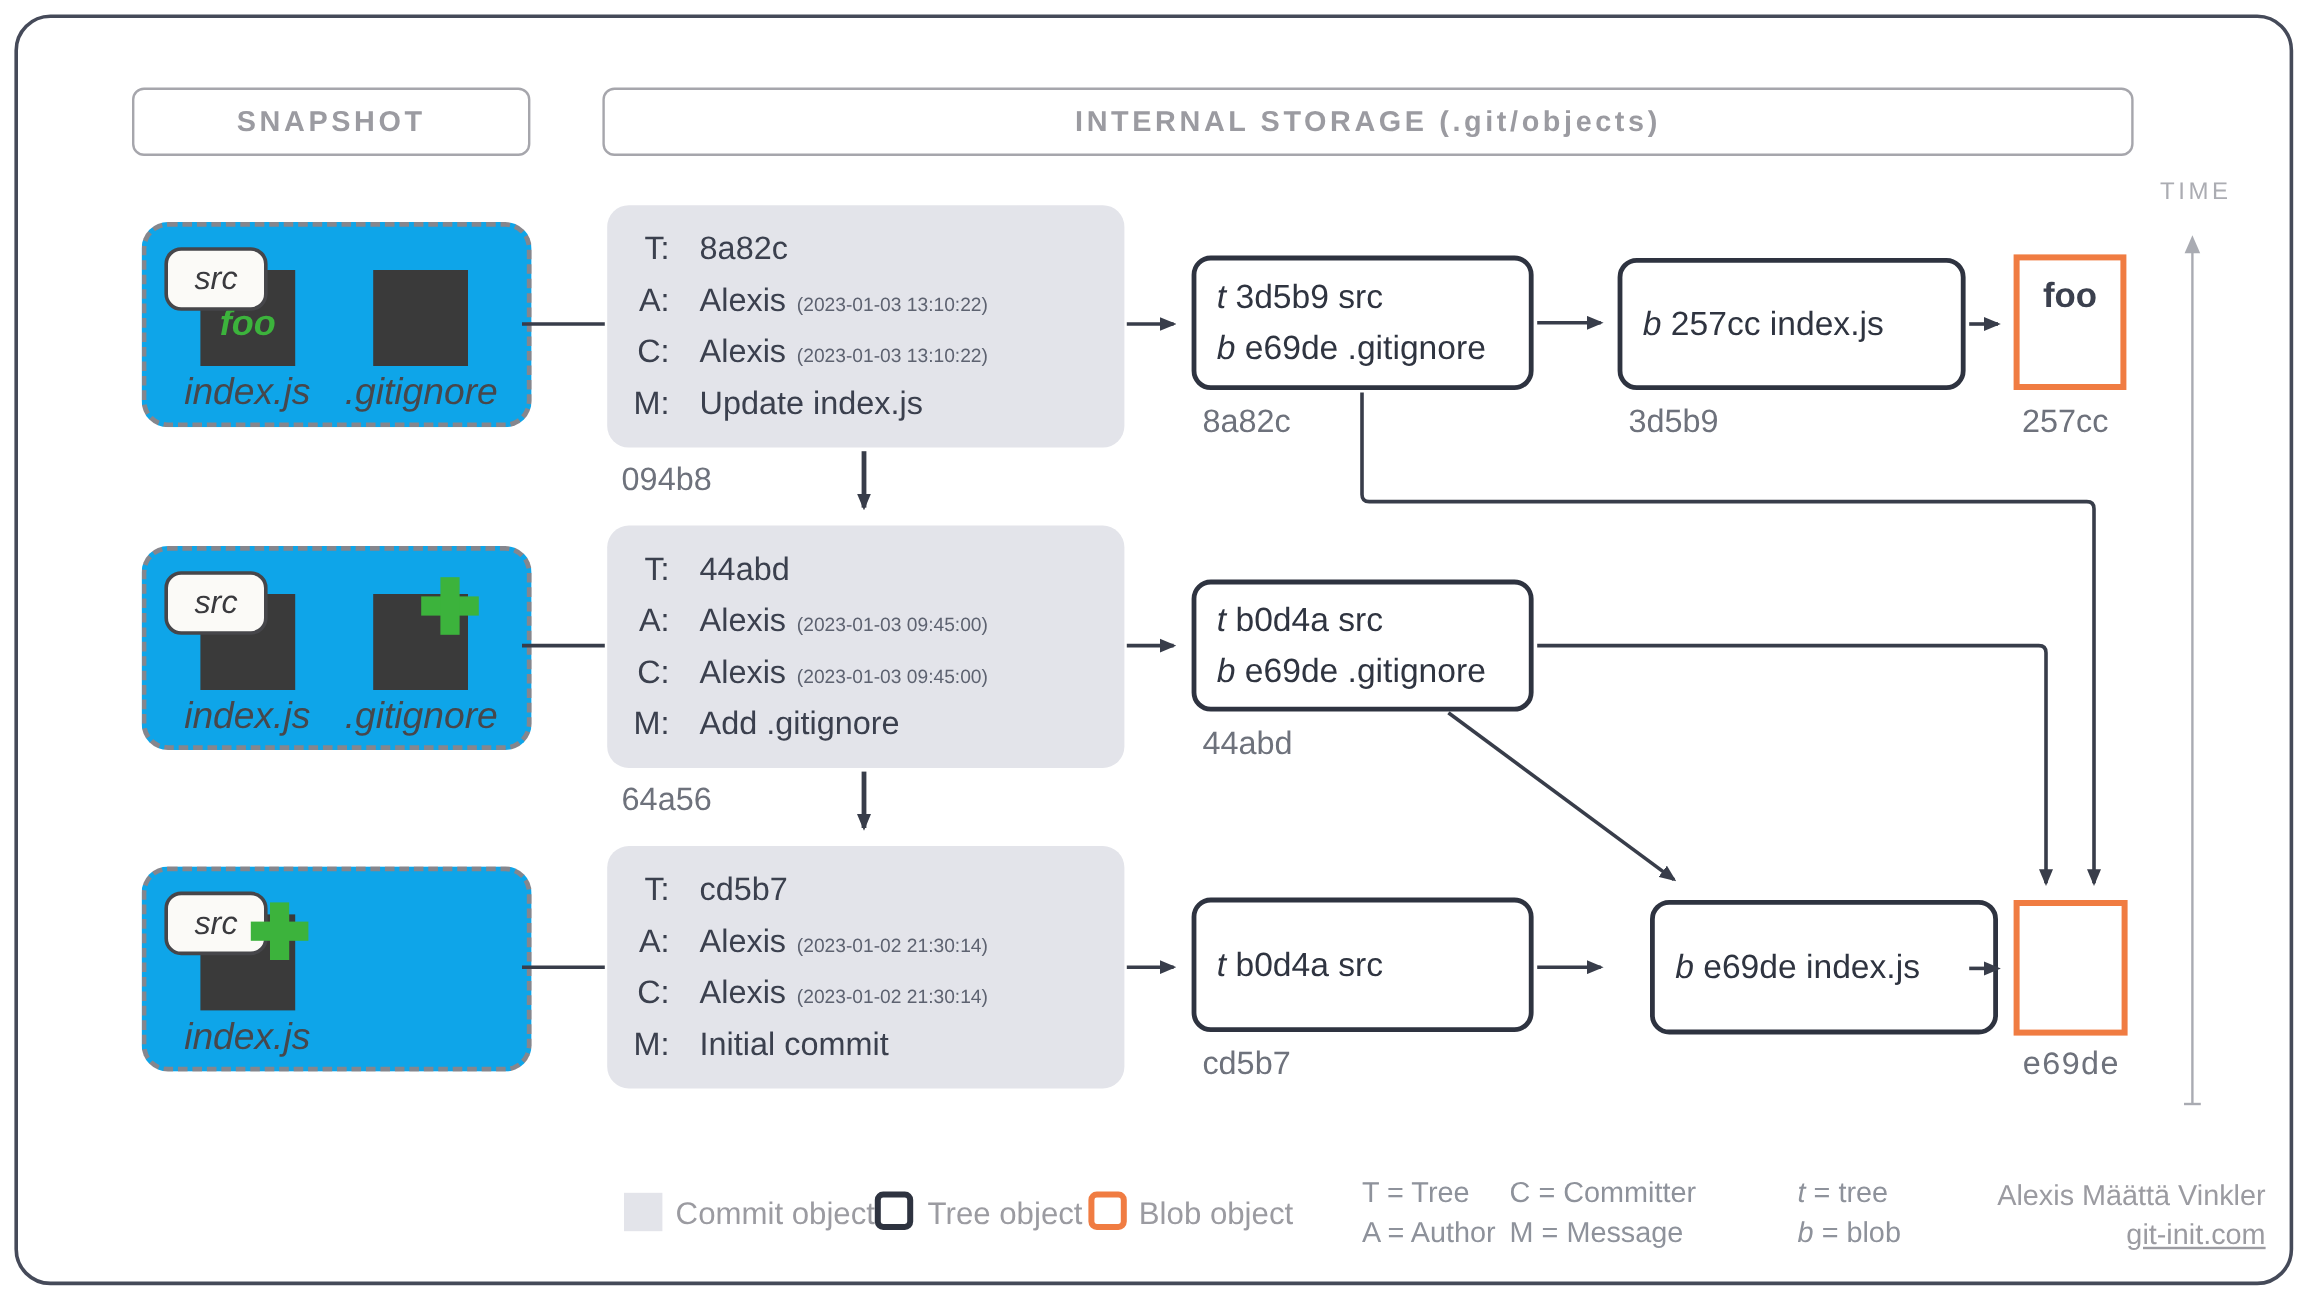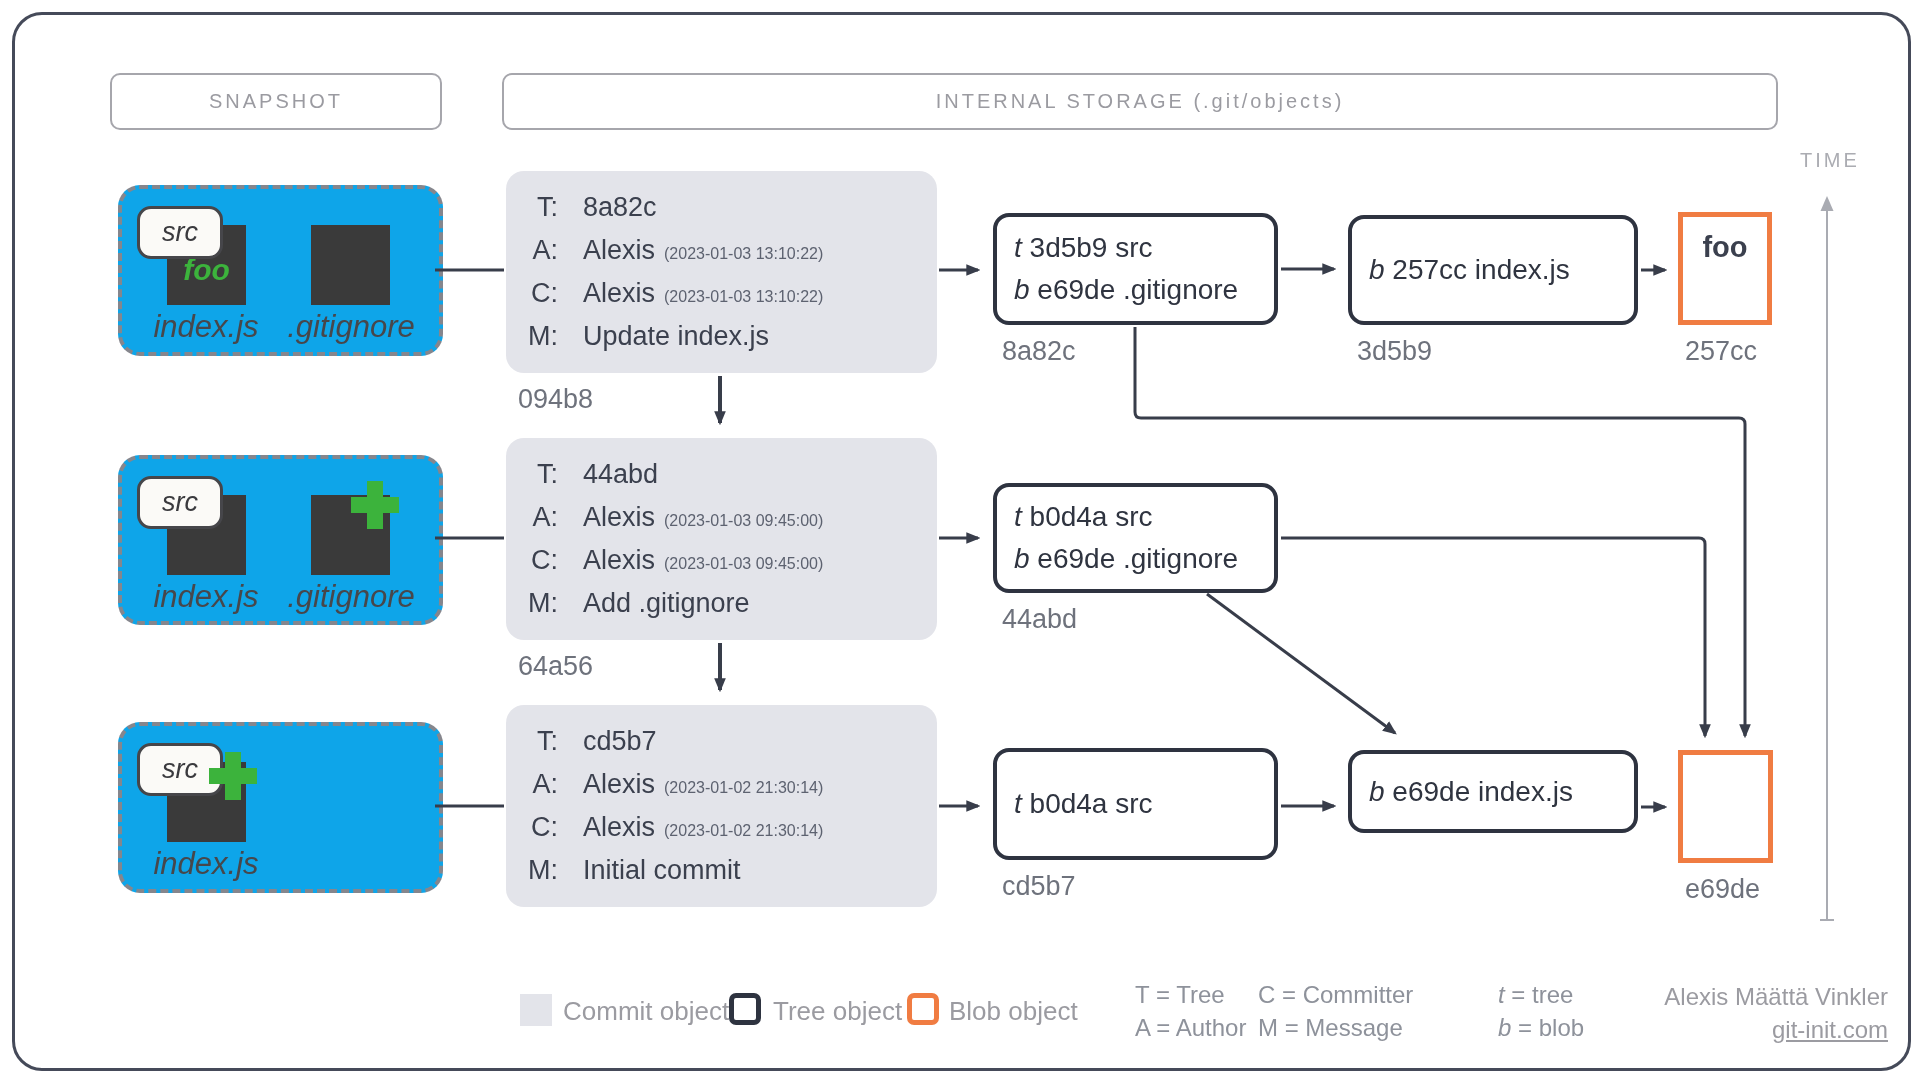--- a/index.html
+++ b/index.html
@@ -7,21 +7,21 @@
     position:relative;width:1920px;height:1080px;overflow:hidden;
     font-family:"Liberation Sans",sans-serif;background:#ffffff;
   }
   .frame{
     position:absolute;left:12px;top:12px;width:1893px;height:1053px;
     border:3.5px solid #454a59;border-radius:30px;background:#ffffff;
   }
   .hdr{
     position:absolute;height:53px;border:2px solid #a6a6ac;border-radius:10px;
     display:flex;align-items:center;justify-content:center;
-    color:#9b9ba1;font-size:20px;font-weight:normal;letter-spacing:3px;background:#fff;
+    color:#9b9ba1;font-size:24px;font-weight:bold;letter-spacing:3px;background:#fff;
   }
   
   .snap{
     position:absolute;width:317px;border:4px dashed #85868d;border-radius:22px;background:#0ea5e9;font-style:italic;
   }
   .ftab{
     position:absolute;left:15px;top:17px;width:80px;height:47px;background:#fbfaf7;
     border:3px solid #46464a;border-radius:14px;display:flex;align-items:center;justify-content:center;
     font-size:27px;color:#3a3a3e;z-index:3;
   }
@@ -224,30 +224,30 @@
   </div>
 
   <div class="objwrap" style="left:993px;top:748px;">
     <div class="tbox" style="width:285px;height:112px;">
       <div class="tline"><i>t</i> <span>b0d4a src</span></div>
     </div>
     <div class="hash" style="margin-left:9px;">cd5b7</div>
   </div>
 
   <div class="objwrap" style="left:1348px;top:750px;">
-    <div class="tbox" style="width:290px;height:83px;">
+    <div class="tbox" style="width:290px;height:112px;margin-left:27px;">
       <div class="tline"><i>b</i> <span>e69de index.js</span></div>
     </div>
   </div>
 
   <div class="objwrap" style="left:1678px;top:750px;">
     <div class="bbox" style="width:95px;height:113px;">
       <div class="content"></div>
     </div>
-    <div class="hash" style="margin-left:7px;">e69de</div>
+    <div class="hash" style="margin-left:7px;font-family:Liberation Mono, monospace;">e69de</div>
   </div>
 
   <div class="sw" style="left:520px;top:994px;background:#e3e4ea;"></div>
   <div class="lgtext" style="left:563px;top:996px;">Commit object</div>
 
   <div class="sw" style="left:729px;top:993px;border:5px solid #2e3340;border-radius:7px;background:#fff;"></div>
   <div class="lgtext" style="left:773px;top:996px;">Tree object</div>
 
   <div class="sw" style="left:907px;top:993px;border:5px solid #f07c42;border-radius:7px;background:#fff;"></div>
   <div class="lgtext" style="left:949px;top:996px;">Blob object</div>

